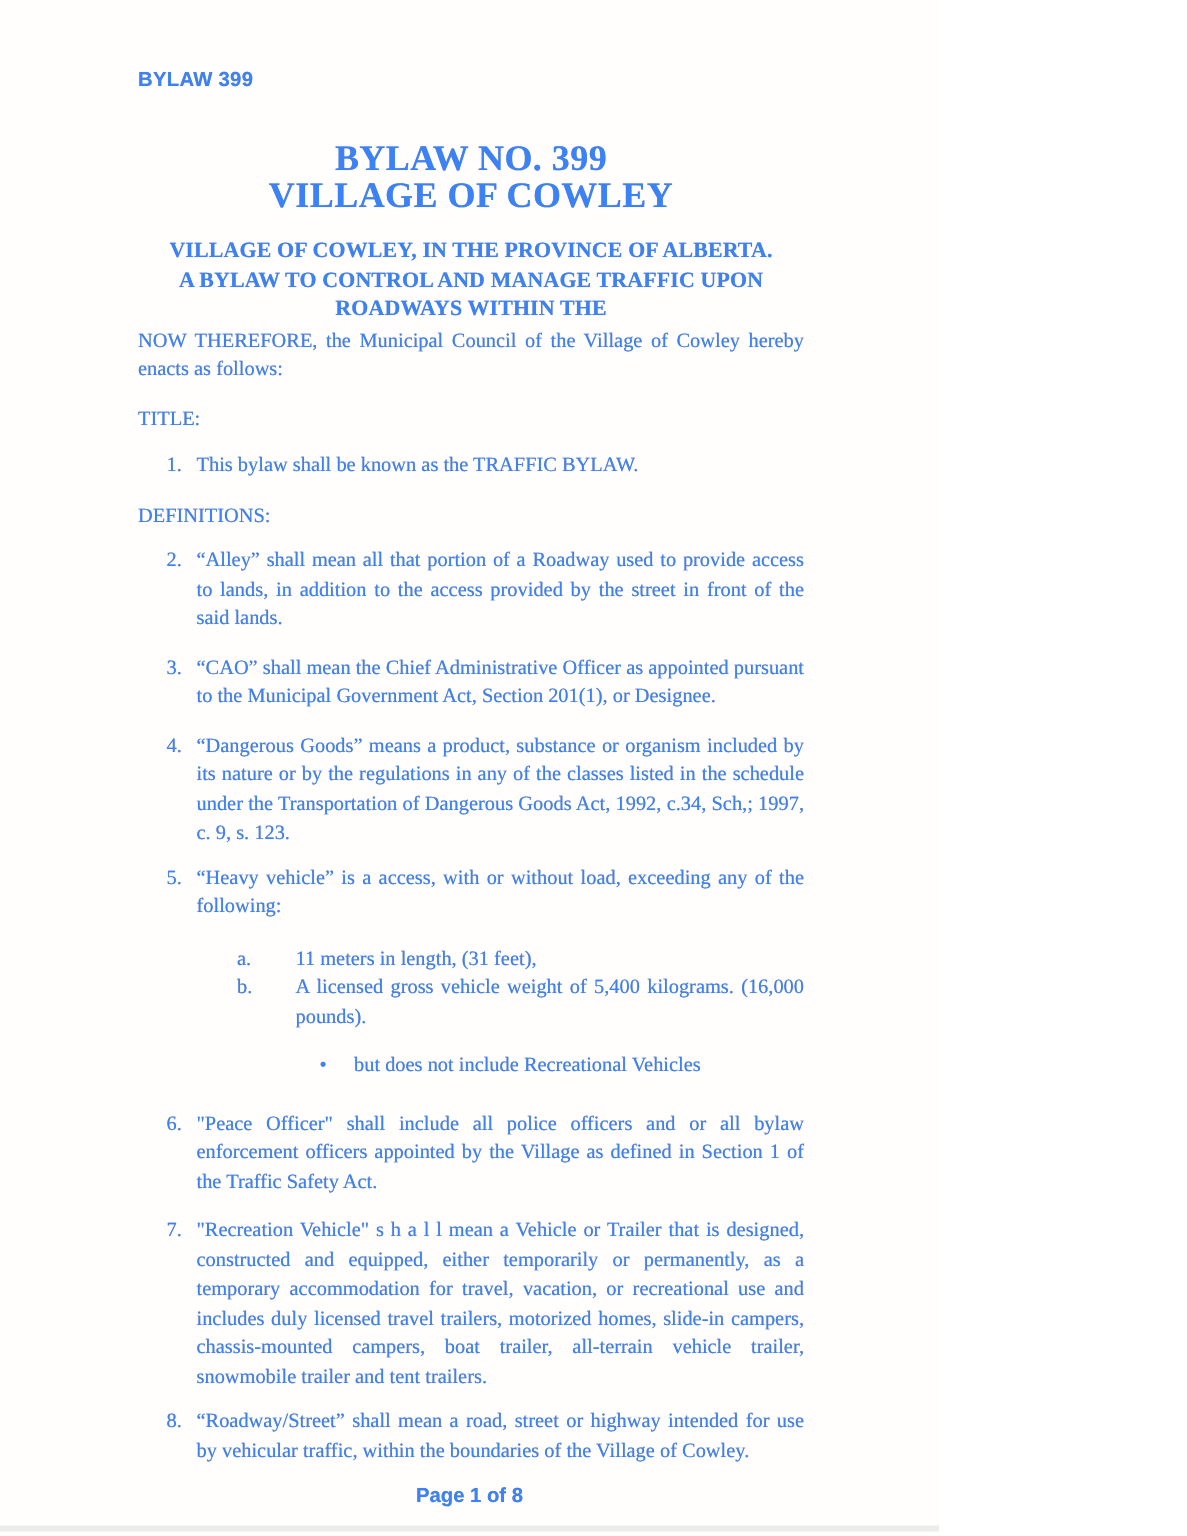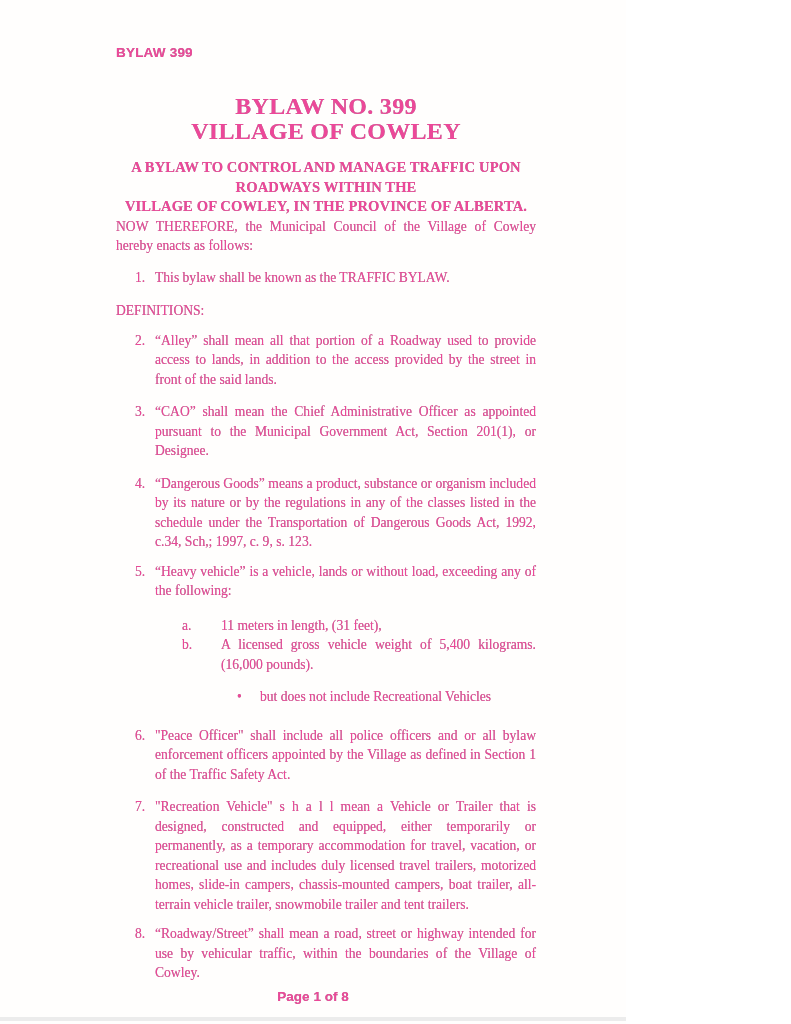--- a/index.html
+++ b/index.html
@@ -4,25 +4,24 @@
 <style>
   * { margin: 0; padding: 0; box-sizing: border-box; }
   html, body { background: #ffffff; }
   .page {
     position: relative;
     width: 626px;
     height: 1024px;
     background: #fffefd;
     overflow: hidden;
     font-family: "Liberation Serif", serif;
-    color: #ec4899;
+    color: #3b82f6;
     font-size: 13.6px;
     line-height: 19.5px;
     text-shadow: 0 0 0.5px rgba(25,25,25,0.45);
-    padding-left: 24px;
   }
   .content { padding: 44px 90px 0 92px; }
   .corner-label {
     font-family: "Liberation Sans", sans-serif;
     font-weight: 700;
     font-size: 13.5px;
     line-height: 17px;
     letter-spacing: 0.2px;
   }
   .doc-title {
@@ -88,27 +87,28 @@
   <div class="content">
 
     <div class="corner-label">BYLAW 399</div>
 
     <div class="doc-title">
       <div>BYLAW NO. 399</div>
       <div>VILLAGE OF COWLEY</div>
     </div>
 
     <div class="doc-subtitle">
+      <div>VILLAGE OF COWLEY, IN THE PROVINCE OF ALBERTA.</div>
       <div>A BYLAW TO CONTROL AND MANAGE TRAFFIC UPON ROADWAYS WITHIN THE</div>
-      <div>VILLAGE OF COWLEY, IN THE PROVINCE OF ALBERTA.</div>
     </div>
 
 
     <p class="para mt-enact">NOW THEREFORE, the Municipal Council of the Village of Cowley hereby enacts as follows:</p>
 
+    <p class="heading mt-title">TITLE:</p>
 
     <div class="item mt-item1">
       <span class="num">1.</span>
       <span class="txt">This bylaw shall be known as the TRAFFIC BYLAW.</span>
     </div>
 
     <p class="heading mt-defs">DEFINITIONS:</p>
 
     <div class="item mt-item2">
       <span class="num">2.</span>
@@ -120,21 +120,21 @@
       <span class="txt">“CAO” shall mean the Chief Administrative Officer as appointed pursuant to the Municipal Government Act, Section 201(1), or Designee.</span>
     </div>
 
     <div class="item mt-item4">
       <span class="num">4.</span>
       <span class="txt">“Dangerous Goods” means a product, substance or organism included by its nature or by the regulations in any of the classes listed in the schedule under the Transportation of Dangerous Goods Act, 1992, c.34, Sch,; 1997, c. 9, s. 123.</span>
     </div>
 
     <div class="item mt-item5">
       <span class="num">5.</span>
-      <span class="txt">“Heavy vehicle” is a vehicle, lands or without load, exceeding any of the following:</span>
+      <span class="txt">“Heavy vehicle” is a access, with or without load, exceeding any of the following:</span>
     </div>
 
     <div class="sub-list">
       <div class="sub-item">
         <span class="sub-letter">a.</span>
         <span class="txt">11 meters in length, (31 feet),</span>
       </div>
       <div class="sub-item">
         <span class="sub-letter">b.</span>
         <span class="txt">A licensed gross vehicle weight of 5,400 kilograms. (16,000 pounds).</span>

